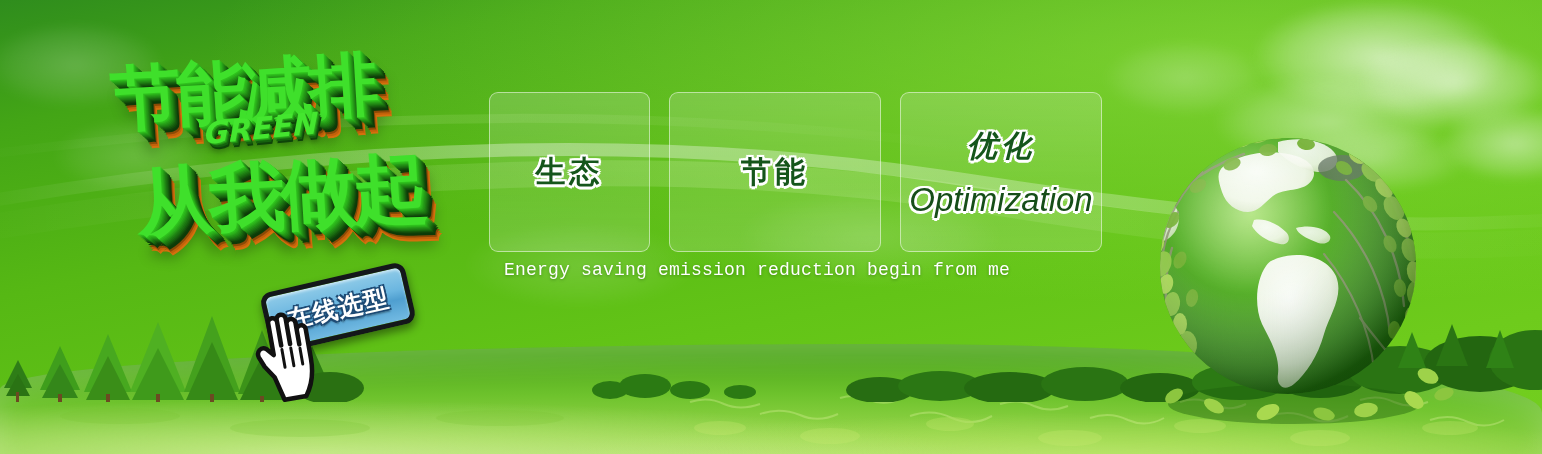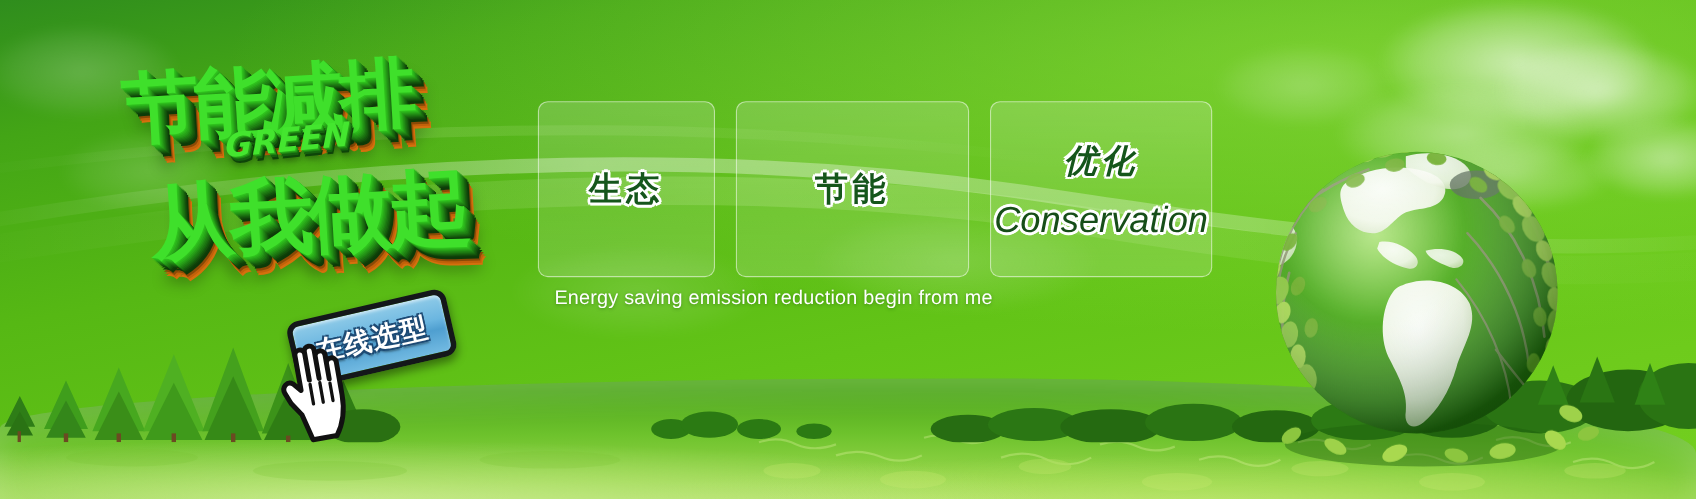--- a/index.html
+++ b/index.html
@@ -158,21 +158,21 @@
     font-family:"Liberation Sans", sans-serif;
     font-size:33px; font-weight:normal; color:#164e18; letter-spacing:0px;
     text-shadow:
       -2px -2px 0 #ffffff, 2px -2px 0 #ffffff, -2px 2px 0 #ffffff, 2px 2px 0 #ffffff,
       -2.5px 0 0 #ffffff, 2.5px 0 0 #ffffff, 0 -2.5px 0 #ffffff, 0 2.5px 0 #ffffff;
   }
 
   
   .tagline {
     position:absolute; left:504px; top:260px;
-    font-family:Liberation Sans, sans-serif;
+    font-family:Liberation Mono, monospace;
     font-size:18px; color:#ffffff; letter-spacing:.2px;
     text-shadow:0 1px 3px rgba(20,70,10,0.40);
     white-space:nowrap;
   }
 </style>
 </head>
 <body>
 
 <div class="banner">
 
@@ -435,19 +435,19 @@
 
   <div class="cards">
     <div class="card card-1">
       <div class="card-cn">生态</div>
     </div>
     <div class="card card-2">
       <div class="card-cn">节能</div>
     </div>
     <div class="card card-3">
       <div class="card-cn">优化</div>
-      <div class="card-en">Conservation</div>
+      <div class="card-en">Optimization</div>
     </div>
   </div>
 
   <div class="tagline">Energy saving emission reduction begin from me</div>
 
 </div>
 
 </body></html>

